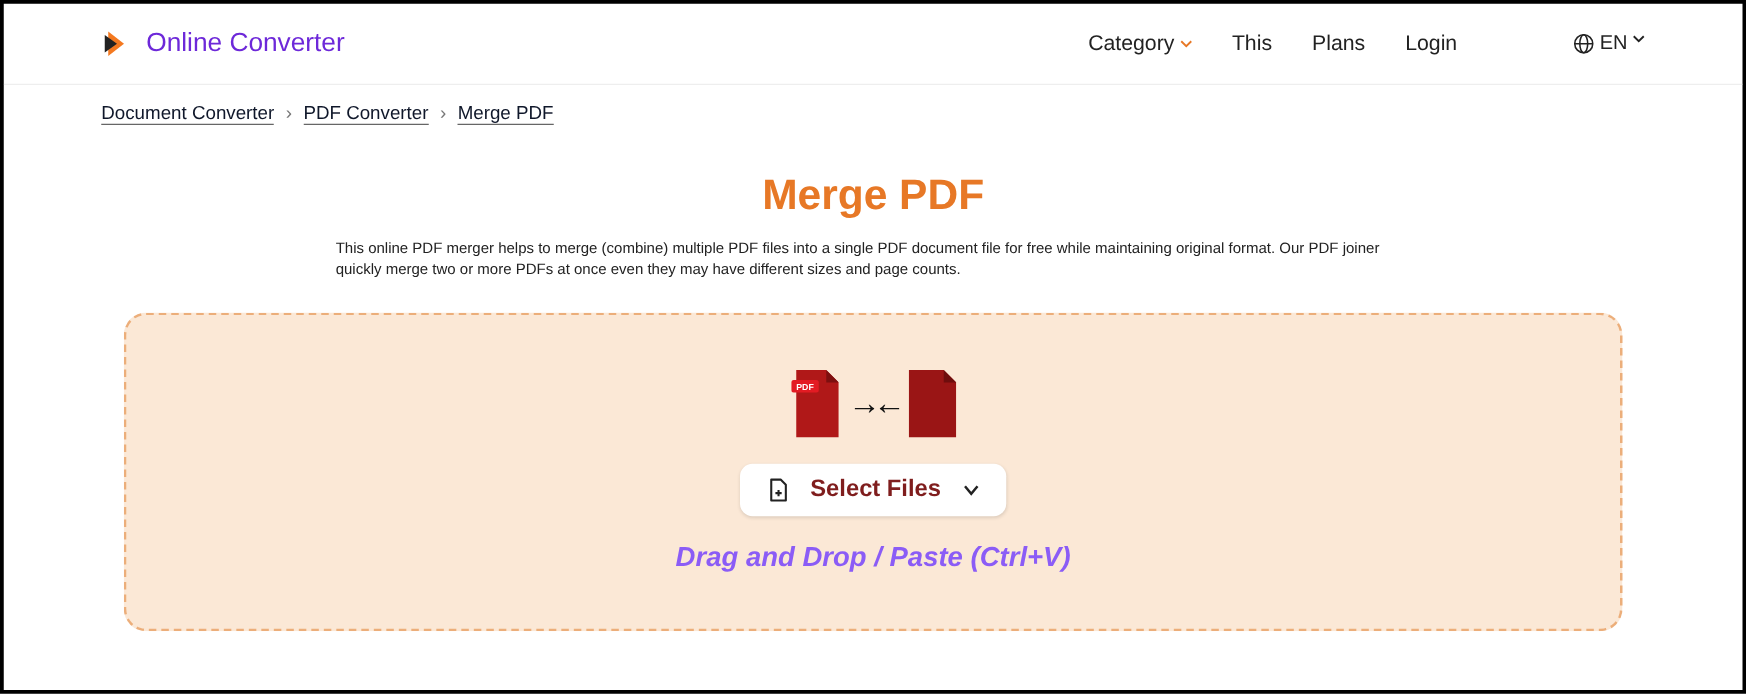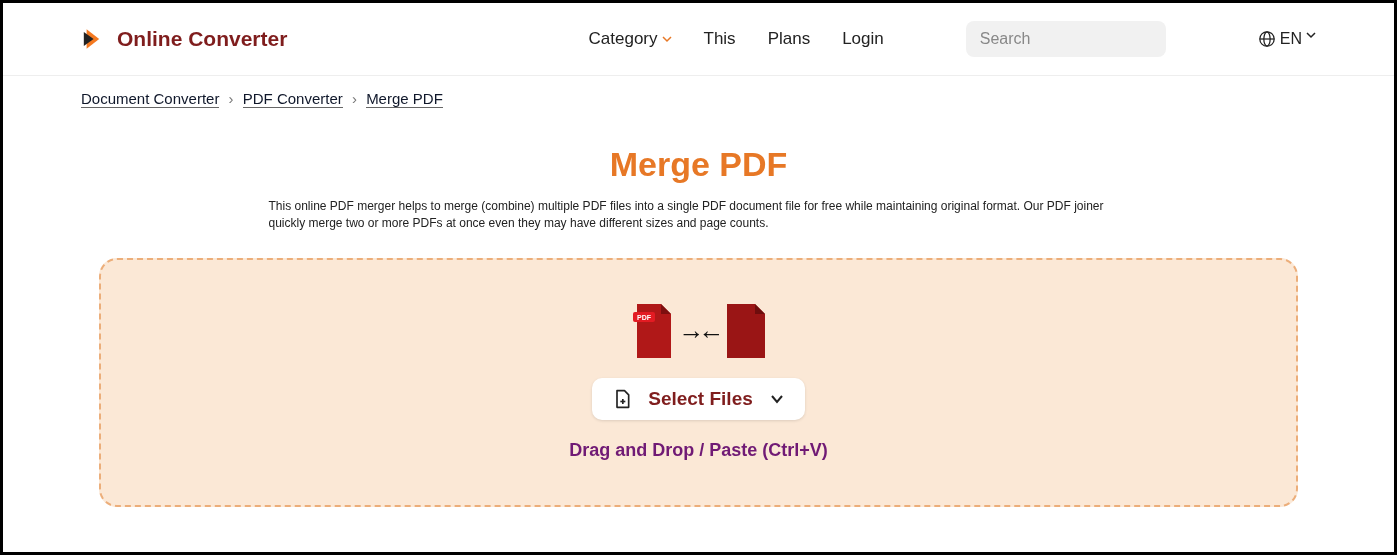--- a/index.html
+++ b/index.html
@@ -21,22 +21,22 @@
   align-items: center;
   gap: 8px;
   cursor: pointer;
 }
 .logo-icon {
   width: 28px;
   height: 28px;
 }
 .brand {
   font-size: 21px;
-  font-weight: 700;
-  color: #7f1d1d;
+  font-weight: 400;
+  color: #6d28d9;
 }
 .nav {
   margin-left: auto;
   display: flex;
   align-items: center;
   gap: 32px;
 }
 .nav-link {
   font-size: 17px;
   color: #222;
@@ -147,23 +147,24 @@
 }
 .file-plus-icon { width: 20px; height: 20px; }
 .select-label {
   font-size: 19px;
   font-weight: 600;
   color: #7f1d1d;
 }
 .chev-icon { width: 16px; height: 16px; }
 .drag-hint {
   margin-top: 20px;
-  font-size: 18px;
+  font-size: 22px;
   font-weight: 600;
-  color: #701a75;
+  color: #8b5cf6;
+  font-style: italic;
 }
 </style>
 </head>
 <body>
 
 <div class="header">
   <div class="logo-wrap">
     <svg class="logo-icon" viewBox="0 0 40 40">
       <path d="M8 6 L26 20 L8 34 Z" fill="#f47920"></path>
       <path d="M4 10 L18 20 L4 30 Z" fill="#222"></path>
@@ -178,27 +179,20 @@
       </svg>
     </div>
     <div class="nav-link">
       <span>This</span>
     </div>
     <div class="nav-link">
       <span>Plans</span>
     </div>
     <div class="nav-link">
       <span>Login</span>
-    </div>
-    <div class="search-box">
-      <input class="search-input" placeholder="Search" style="">
-      <svg class="search-icon" viewBox="0 0 24 24">
-        <circle cx="10" cy="10" r="7" stroke="#222" stroke-width="2.2" fill="none"></circle>
-        <line x1="15" y1="15" x2="21" y2="21" stroke="#222" stroke-width="2.2"></line>
-      </svg>
     </div>
     <div class="lang">
       <svg class="globe-icon" viewBox="0 0 20 20">
         <circle cx="10" cy="10" r="8" stroke="#222" stroke-width="1.4" fill="none"></circle>
         <ellipse cx="10" cy="10" rx="3.5" ry="8" stroke="#222" stroke-width="1.4" fill="none"></ellipse>
         <line x1="2" y1="10" x2="18" y2="10" stroke="#222" stroke-width="1.4"></line>
       </svg>
       <span>EN</span>
       <svg class="caret-down" viewBox="0 0 10 10">
         <path d="M1 3 L5 7 L9 3" stroke="#222" stroke-width="1.5" fill="none"></path>

